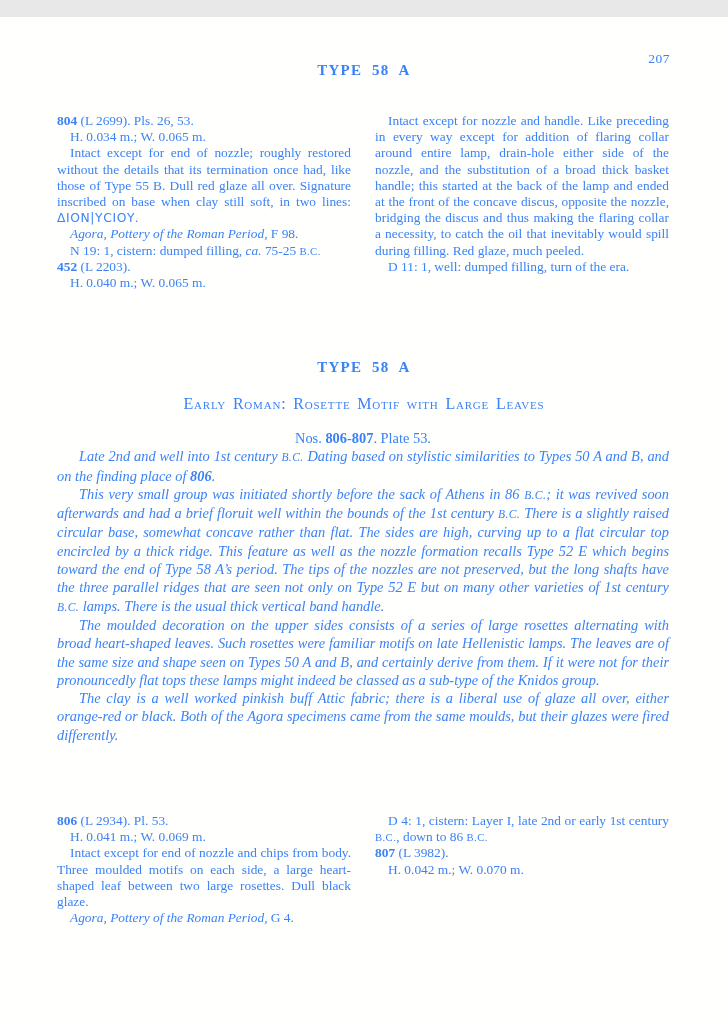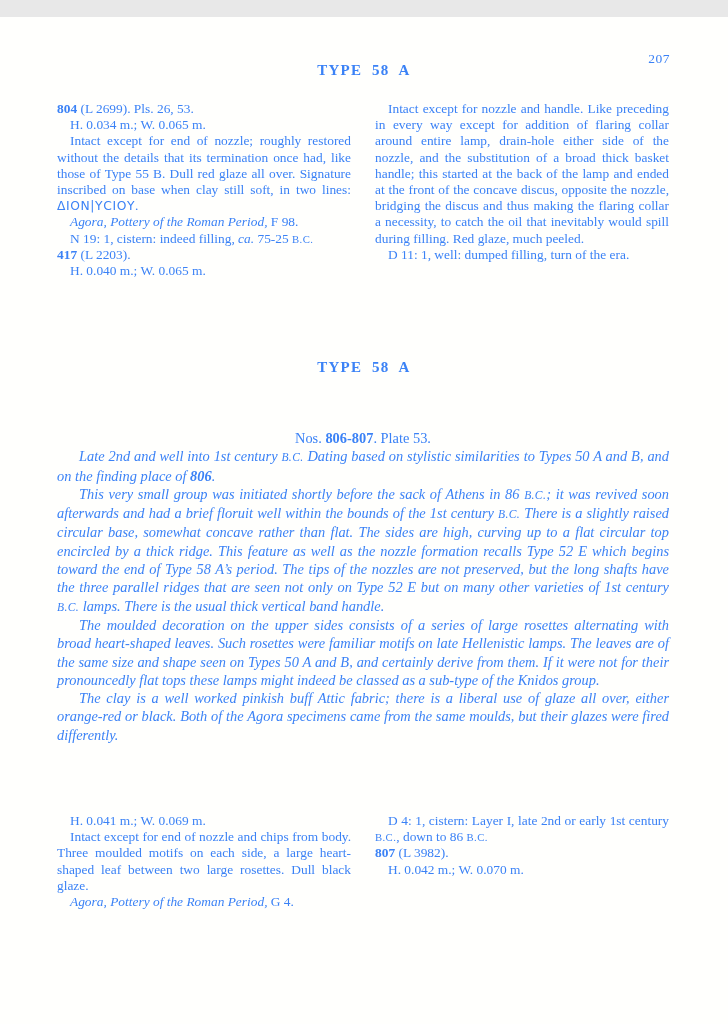--- a/index.html
+++ b/index.html
@@ -17,21 +17,21 @@
     position: absolute; top: 45px; left: 0; width: 100%;
     text-align: center; font-weight: bold; font-size: 15px;
     letter-spacing: 1.2px; word-spacing: 5px;
   }
   .page-number {
     position: absolute; top: 34px; right: 58px;
     font-size: 13.5px; letter-spacing: 0.5px;
   }
   .two-col { display: flex; gap: 24px; }
   .col { width: 294px; font-size: 13.4px; line-height: 16.2px; }
-  .top-catalog { position: absolute; top: 84px; left: 57px; width: 612px; }
+  .top-catalog { position: absolute; top: 96px; left: 57px; width: 612px; }
   .bottom-catalog { position: absolute; top: 796px; left: 57px; width: 612px; }
   .page p { margin: 0; }
   .cat-heading { margin-bottom: 6px; }
   .cat-dims { padding-left: 13px; margin-bottom: 5px; }
   .cat-desc { text-indent: 13px; text-align: justify; margin-bottom: 4px; }
   .cat-ref { text-indent: 13px; margin-bottom: 4px; }
   .cat-context { text-indent: 13px; text-align: justify; }
   .entry-gap { margin-top: 16px; }
   .ctx-gap { margin-top: 6px; }
   .section-title {
@@ -59,43 +59,45 @@
 
   <div class="running-head">TYPE 58 A</div>
   <div class="page-number">207</div>
 
   <div class="top-catalog two-col">
     <div class="col">
       <p class="cat-heading"><span class="seg-bold">804</span><span> (L 2699).  Pls. 26, 53.</span></p>
       <p class="cat-dims">H. 0.034 m.; W. 0.065 m.</p>
       <p class="cat-desc"><span>Intact except for end of nozzle; roughly restored without the details that its termination once had, like those of Type 55 B.  Dull red glaze all over.  Signature inscribed on base when clay still soft, in two lines: </span><span class="seg-sans">ΔΙΟΝ|ΥCΙΟΥ</span><span>.</span></p>
       <p class="cat-ref"><span class="seg-italic">Agora, Pottery of the Roman Period,</span><span> F 98.</span></p>
-      <p class="cat-context"><span>N 19: 1, cistern:  indeed filling, </span><span class="seg-italic">ca.</span><span> 75-25 <span class="seg-bc">B.C.</span></span></p>
+      <p class="cat-context"><span>N 19: 1, cistern:  dumped filling, </span><span class="seg-italic">ca.</span><span> 75-25 <span class="seg-bc">B.C.</span></span></p>
 
-      <p class="cat-heading entry-gap"><span class="seg-bold">417</span><span> (L 2203).</span></p>
+      <p class="cat-heading entry-gap"><span class="seg-bold">452</span><span> (L 2203).</span></p>
       <p class="cat-dims">H. 0.040 m.; W. 0.065 m.</p>
     </div>
     <div class="col">
       <p class="cat-desc"><span>Intact except for nozzle and handle.  Like preceding in every way except for addition of flaring collar around entire lamp, drain-hole either side of the nozzle, and the substitution of a broad thick basket handle; this started at the back of the lamp and ended at the front of the concave discus, opposite the nozzle, bridging the discus and thus making the flaring collar a necessity, to catch the oil that inevitably would spill during filling.  Red glaze, much peeled.</span></p>
       <p class="cat-context ctx-gap"><span>D 11: 1, well:  dumped filling, turn of the era.</span></p>
     </div>
   </div>
 
   <div class="section-title">TYPE 58 A</div>
+  <div class="section-subtitle">Early Roman:  Rosette Motif with Large Leaves</div>
 
   <div class="main-text">
     <p class="nos-line"><span>Nos. </span><span class="seg-bold">806-807</span><span>.  Plate 53.</span></p>
     <p class="para"><span>Late 2nd and well into 1st century <span class="seg-bc">B.C.</span>  Dating based on stylistic similarities to Types 50 A and B, and on the finding place of </span><span class="seg-bold">806</span><span>.</span></p>
     <p class="para"><span>This very small group was initiated shortly before the sack of Athens in 86 <span class="seg-bc">B.C.</span>; it was revived soon afterwards and had a brief floruit well within the bounds of the 1st century <span class="seg-bc">B.C.</span>  There is a slightly raised circular base, somewhat concave rather than flat.  The sides are high, curving up to a flat circular top encircled by a thick ridge.  This feature as well as the nozzle formation recalls Type 52 E which begins toward the end of Type 58 A’s period.  The tips of the nozzles are not preserved, but the long shafts have the three parallel ridges that are seen not only on Type 52 E but on many other varieties of 1st century <span class="seg-bc">B.C.</span> lamps.  There is the usual thick vertical band handle.</span></p>
     <p class="para"><span>The moulded decoration on the upper sides consists of a series of large rosettes alternating with broad heart-shaped leaves.  Such rosettes were familiar motifs on late Hellenistic lamps.  The leaves are of the same size and shape seen on Types 50 A and B, and certainly derive from them.  If it were not for their pronouncedly flat tops these lamps might indeed be classed as a sub-type of the Knidos group.</span></p>
     <p class="para"><span>The clay is a well worked pinkish buff Attic fabric; there is a liberal use of glaze all over, either orange-red or black.  Both of the Agora specimens came from the same moulds, but their glazes were fired differently.</span></p>
   </div>
 
   <div class="bottom-catalog two-col">
     <div class="col">
+      <p class="cat-heading"><span class="seg-bold">806</span><span> (L 2934).  Pl. 53.</span></p>
       <p class="cat-dims">H. 0.041 m.; W. 0.069 m.</p>
       <p class="cat-desc"><span>Intact except for end of nozzle and chips from body.  Three moulded motifs on each side, a large heart-shaped leaf between two large rosettes.  Dull black glaze.</span></p>
       <p class="cat-ref"><span class="seg-italic">Agora, Pottery of the Roman Period,</span><span> G 4.</span></p>
     </div>
     <div class="col">
       <p class="cat-context"><span>D 4: 1, cistern:  Layer I, late 2nd or early 1st century <span class="seg-bc">B.C.</span>, down to 86 <span class="seg-bc">B.C.</span></span></p>
 
       <p class="cat-heading entry-gap"><span class="seg-bold">807</span><span> (L 3982).</span></p>
       <p class="cat-dims">H. 0.042 m.; W. 0.070 m.</p>
     </div>

